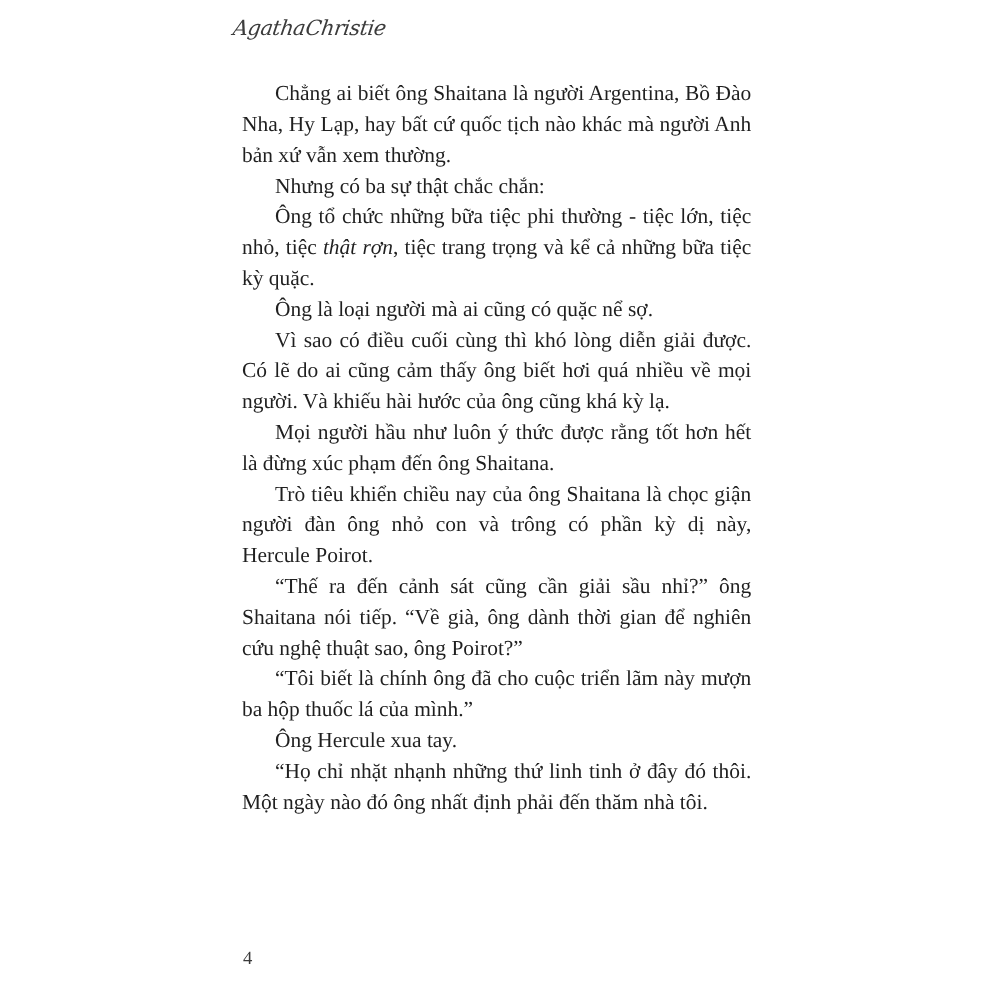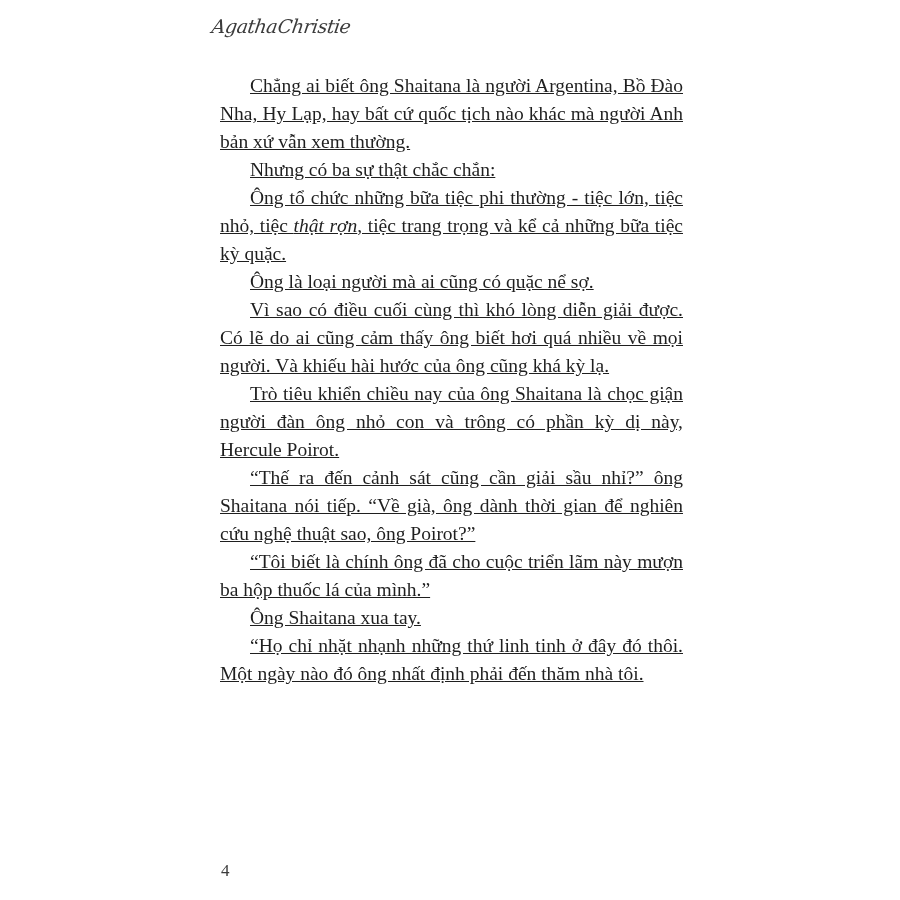--- a/index.html
+++ b/index.html
@@ -34,21 +34,20 @@
     left: 220px;
     top: 72px;
     width: 463px;
     text-align: justify;
     font-size: 19.5px;
     line-height: 28px;
   }
   .para {
     margin: 0;
     text-indent: 30px;
-    text-decoration: underline;
   }
   .para em {
     font-style: italic;
   }
   .page-number {
     position: absolute;
     left: 221px;
     top: 861px;
     font-size: 17px;
     color: #3a3a3a;
@@ -60,22 +59,23 @@
 <div class="page">
 
   <div class="signature">Agatha Christie</div>
 
   <div class="text-block">
       <p class="para"><span>Chẳng ai biết ông Shaitana là người Argentina, Bồ Đào Nha, Hy Lạp, hay bất cứ quốc tịch nào khác mà người Anh bản xứ vẫn xem thường.</span></p>
       <p class="para"><span>Nhưng có ba sự thật chắc chắn:</span></p>
       <p class="para"><span>Ông tổ chức những bữa tiệc phi thường - tiệc lớn, tiệc nhỏ, tiệc </span><em>thật rợn</em><span>, tiệc trang trọng và kể cả những bữa tiệc kỳ quặc.</span></p>
       <p class="para"><span>Ông là loại người mà ai cũng có quặc nể sợ.</span></p>
       <p class="para"><span>Vì sao có điều cuối cùng thì khó lòng diễn giải được. Có lẽ do ai cũng cảm thấy ông biết hơi quá nhiều về mọi người. Và khiếu hài hước của ông cũng khá kỳ lạ.</span></p>
+      <p class="para"><span>Mọi người hầu như luôn ý thức được rằng tốt hơn hết là đừng xúc phạm đến ông Shaitana.</span></p>
       <p class="para"><span>Trò tiêu khiển chiều nay của ông Shaitana là chọc giận người đàn ông nhỏ con và trông có phần kỳ dị này, Hercule Poirot.</span></p>
       <p class="para"><span>“Thế ra đến cảnh sát cũng cần giải sầu nhỉ?” ông Shaitana nói tiếp. “Về già, ông dành thời gian để nghiên cứu nghệ thuật sao, ông Poirot?”</span></p>
       <p class="para"><span>“Tôi biết là chính ông đã cho cuộc triển lãm này mượn ba hộp thuốc lá của mình.”</span></p>
-      <p class="para"><span>Ông Shaitana xua tay.</span></p>
+      <p class="para"><span>Ông Hercule xua tay.</span></p>
       <p class="para"><span>“Họ chỉ nhặt nhạnh những thứ linh tinh ở đây đó thôi. Một ngày nào đó ông nhất định phải đến thăm nhà tôi.</span></p>
     </div>
 
   <div class="page-number">4</div>
 
 </div>
 
 </body></html>

